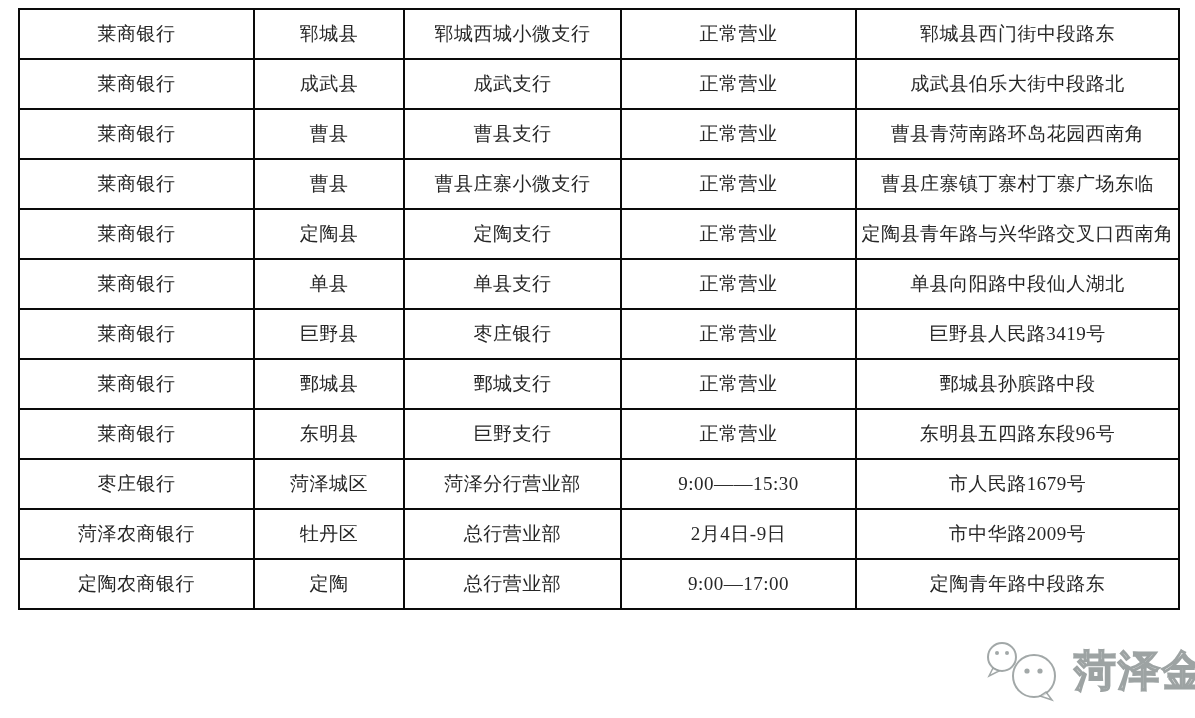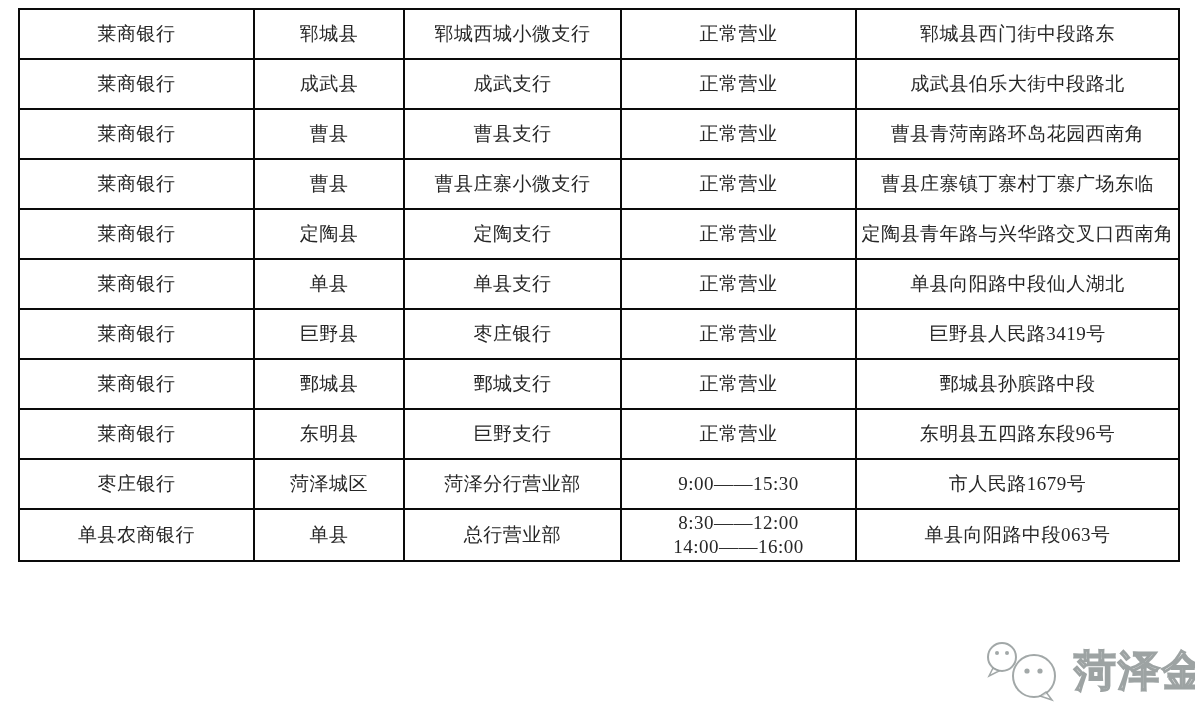--- a/index.html
+++ b/index.html
@@ -157,28 +157,36 @@
       <tr>
         <td>枣庄银行</td>
         <td>菏泽城区</td>
         <td>菏泽分行营业部</td>
         <td>
           <div>9:00——15:30</div>
         </td>
         <td>市人民路1679号</td>
       </tr>
       <tr>
-        <td>单县农商银行</td>
-        <td>单县</td>
+        <td>菏泽农商银行</td>
+        <td>牡丹区</td>
         <td>总行营业部</td>
         <td>
-          <div>8:30——12:00</div>
-          <div>14:00——16:00</div>
-        </td>
-        <td>单县向阳路中段063号</td>
+          <div>2月4日-9日</div>
+        </td>
+        <td>市中华路2009号</td>
+      </tr>
+      <tr>
+        <td>定陶农商银行</td>
+        <td>定陶</td>
+        <td>总行营业部</td>
+        <td>
+          <div>9:00—17:00</div>
+        </td>
+        <td>定陶青年路中段路东</td>
       </tr>
     </tbody>
 </table>
 
 <div class="watermark">
   <svg class="watermark-icon" viewBox="0 0 92 62" xmlns="http://www.w3.org/2000/svg">
     <g fill="rgba(255,255,255,0.5)" stroke="rgba(152,158,158,0.9)" stroke-width="2">
       <circle cx="20" cy="17" r="14"></circle>
       <path d="M11 28 L7 36 L17 31 Z" stroke-width="1.5"></path>
       <circle cx="52" cy="36" r="21"></circle>

